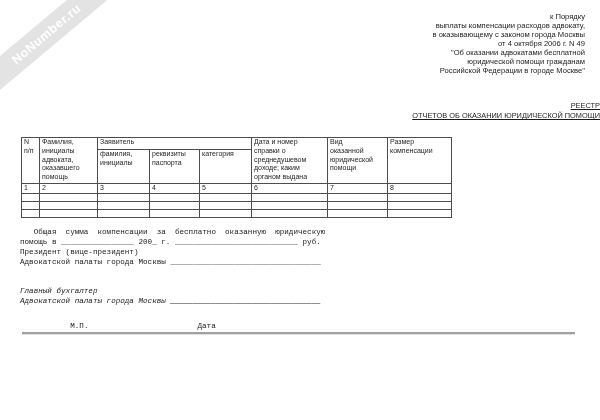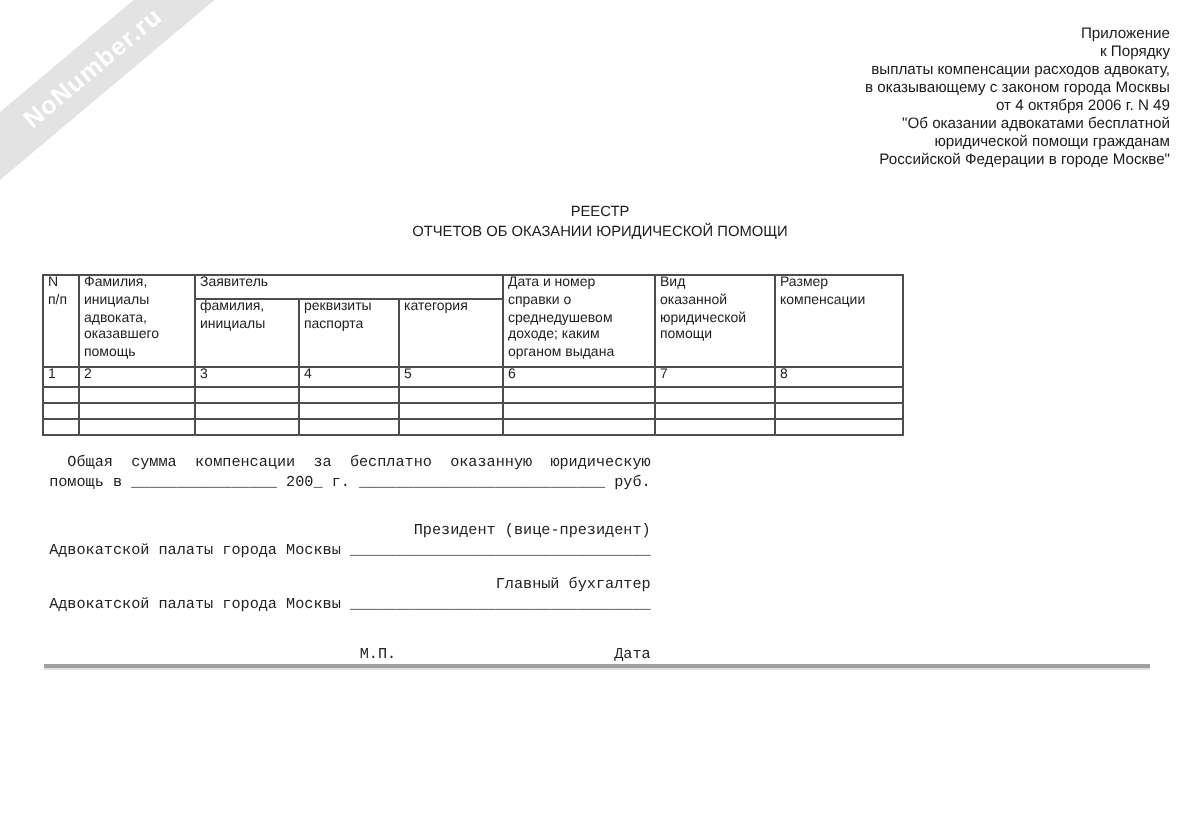--- a/index.html
+++ b/index.html
@@ -32,23 +32,24 @@
     position:absolute; top:12px; right:15px;
     text-align:right;
     font-size:7.6px; line-height:9px;
     color:#1b1b1b;
     z-index:2;
   }
 
   
   .doc-title {
     position:absolute; top:101px; left:0; width:600px;
-    text-align:center;
+    text-align:right;
     font-size:7.4px; line-height:10px;
     color:#1b1b1b;
+    text-decoration:underline;
   }
 
   
   table.registry {
     position:absolute; left:21px; top:137px;
     border-collapse:collapse; table-layout:fixed;
   }
   table.registry th, table.registry td {
     border:1px solid #4d4d4d;
     font-weight:normal;
@@ -63,45 +64,43 @@
   tr.num-row td { height:9px; }
   tr.empty-row td { height:7px; }
 
   
   .bottom { position:absolute; left:20px; top:227px; z-index:2; }
   .mono {
     font-family:"Liberation Mono", "DejaVu Sans Mono", monospace;
     font-size:7.6px; line-height:10px;
     white-space:pre;
     color:#222222;
-    text-align:right;
-  }
-  .sig-block-1 { margin-top:14px; }
-  .sig-block-2 { margin-top:7px; }
+  }
+  .sig-block-1 { margin-top:0; }
+  .sig-block-2 { margin-top:19px;font-style:italic; }
   .stamp-row { margin-top:5px; }
   .stamp-row .stamp { margin-left:32px; }
   .stamp-row .date  { margin-left:109px; }
 
   
   .rule {
     position:absolute; left:22px; top:332px;
     width:553px; height:2px;
     background:#a0a0a0;
     border-bottom:1px solid #e0e0e0;
   }
 </style>
 </head>
 <body>
 
 <div class="watermark">
   <span>NoNumber.ru</span>
 </div>
 
 <div class="appendix">
-  <div>Приложение</div>
   <div>к Порядку</div>
   <div>выплаты компенсации расходов адвокату,</div>
   <div>в оказывающему с законом города Москвы</div>
   <div>от 4 октября 2006 г. N 49</div>
   <div>"Об оказании адвокатами бесплатной</div>
   <div>юридической помощи гражданам</div>
   <div>Российской Федерации в городе Москве"</div>
 </div>
 
 <div class="doc-title">

